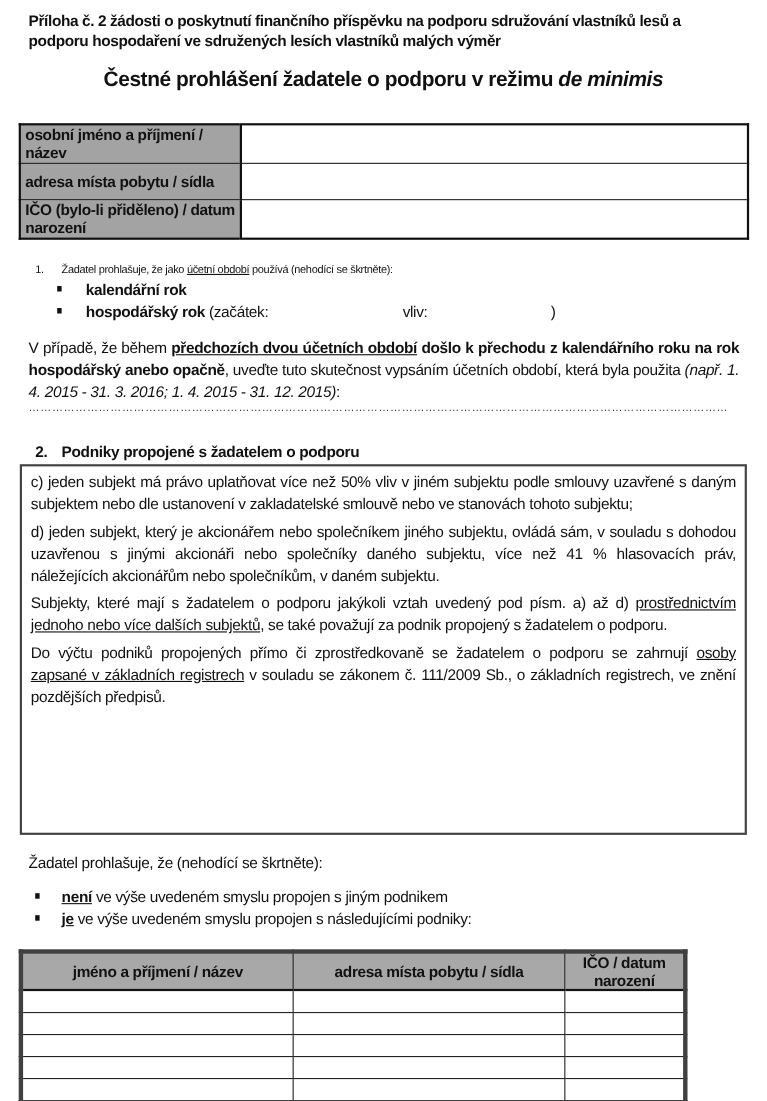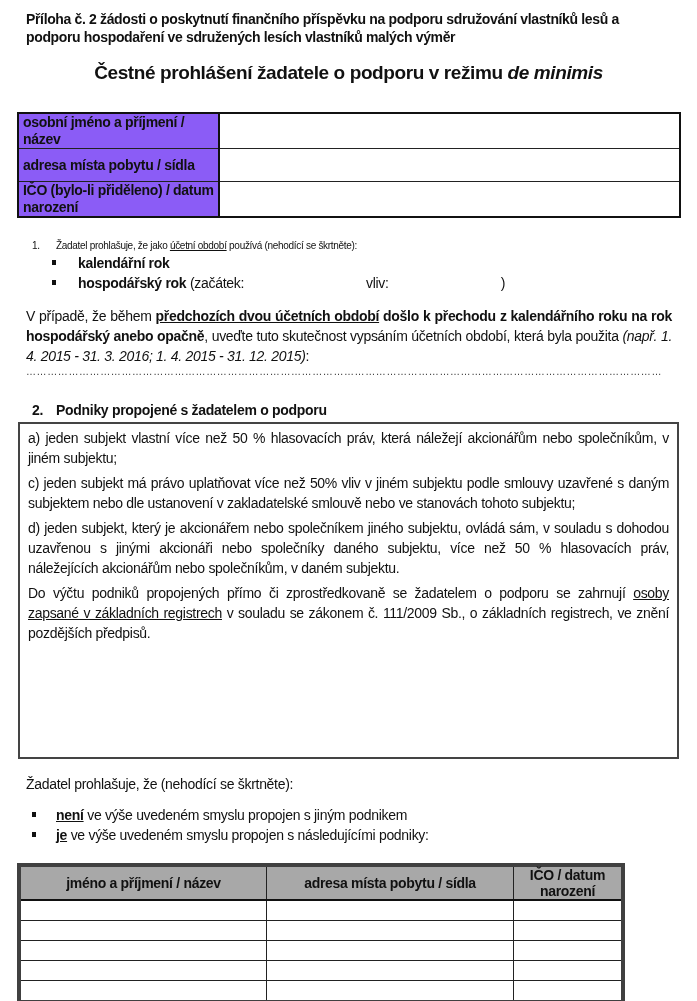--- a/index.html
+++ b/index.html
@@ -19,21 +19,21 @@
   .title i { font-style: italic; }
 
   table.id-table {
     position: absolute; left: 17px; top: 112px; width: 664px;
     border-collapse: collapse; border: 2px solid #111;
   }
   table.id-table td {
     border: 1px solid #222; height: 32px; padding: 0 4px; vertical-align: middle;
   }
   table.id-table td.lbl {
-    width: 191px; background: #8b5cf6; font-weight: bold; font-size: 14px;
+    width: 191px; background: #a3a3a3; font-weight: bold; font-size: 14px;
     line-height: 17px; letter-spacing: -0.3px; border-right: 2px solid #111;
   }
   table.id-table td.val { background: #fff; }
 
   .sec1 { left: 32px; top: 236px; font-size: 10px; letter-spacing: -0.3px; line-height: 20px; }
   .sec1 .num { display: inline-block; width: 24px; }
   .u { text-decoration: underline; }
   .bullet-list { left: 52px; top: 253px; font-size: 14px; line-height: 20px; letter-spacing: -0.3px; }
   .bullet-row { position: relative; height: 20px; white-space: nowrap; }
   .bullet { position: absolute; left: 0; top: 7px; width: 4px; height: 5px; background: #111; }
@@ -124,23 +124,23 @@
 </div>
 
 <div class="abs para"><span>V případě, že během </span><b class="u">předchozích dvou účetních období</b><b> došlo k přechodu z kalendářního roku na rok hospodářský anebo opačně</b><span>, uveďte tuto skutečnost vypsáním účetních období, která byla použita </span><i>(např. 1. 4. 2015 - 31. 3. 2016; 1. 4. 2015 - 31. 12. 2015)</i><span>:</span></div>
 
 <div class="abs dots">……………………………………………………………………………………………………………………………………………………………………</div>
 
 <div class="abs sec2-head"><span class="num">2.</span><span>Podniky propojené s žadatelem o podporu</span></div>
 
 <div class="abs box">
   <div class="box-inner">
-    <p>a) jeden subjekt vlastní více než 50 % hlasovacích práv, která náležejí akcionářům nebo společníkům, v jiném subjektu;</p>
     <p>c) jeden subjekt má právo uplatňovat více než 50% vliv v jiném subjektu podle smlouvy uzavřené s daným subjektem nebo dle ustanovení v zakladatelské smlouvě nebo ve stanovách tohoto subjektu;</p>
-    <p>d) jeden subjekt, který je akcionářem nebo společníkem jiného subjektu, ovládá sám, v souladu s dohodou uzavřenou s jinými akcionáři nebo společníky daného subjektu, více než 50 % hlasovacích práv, náležejících akcionářům nebo společníkům, v daném subjektu.</p>
+    <p>d) jeden subjekt, který je akcionářem nebo společníkem jiného subjektu, ovládá sám, v souladu s dohodou uzavřenou s jinými akcionáři nebo společníky daného subjektu, více než 41 % hlasovacích práv, náležejících akcionářům nebo společníkům, v daném subjektu.</p>
+    <p><span>Subjekty, které mají s žadatelem o podporu jakýkoli vztah uvedený pod písm. a) až d) </span><span class="u">prostřednictvím jednoho nebo více dalších subjektů</span><span>, se také považují za podnik propojený s žadatelem o podporu.</span></p>
     <p><span>Do výčtu podniků propojených přímo či zprostředkovaně se žadatelem o podporu se zahrnují </span><span class="u">osoby zapsané v základních registrech</span><span> v souladu se zákonem č. 111/2009 Sb., o základních registrech, ve znění pozdějších předpisů.</span></p>
   </div>
 </div>
 
 <div class="abs decl">Žadatel prohlašuje, že (nehodící se škrtněte):</div>
 
 <div class="abs decl-list">
   <div class="bullet-row">
     <span class="bullet"></span>
     <span class="bullet-text"><b class="u">není</b><span> ve výše uvedeném smyslu propojen s jiným podnikem</span></span>

